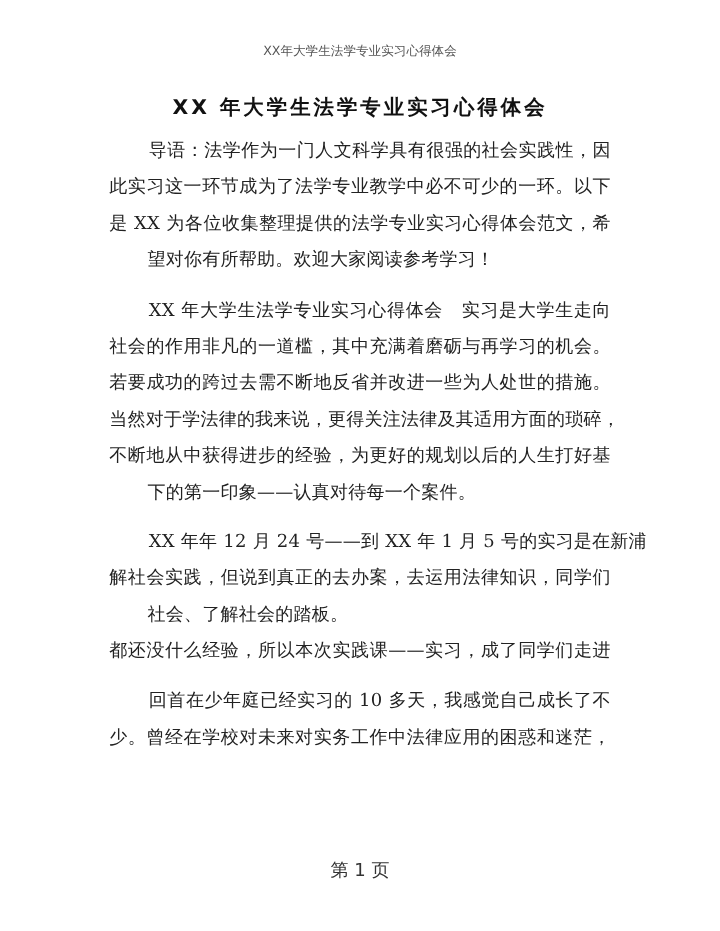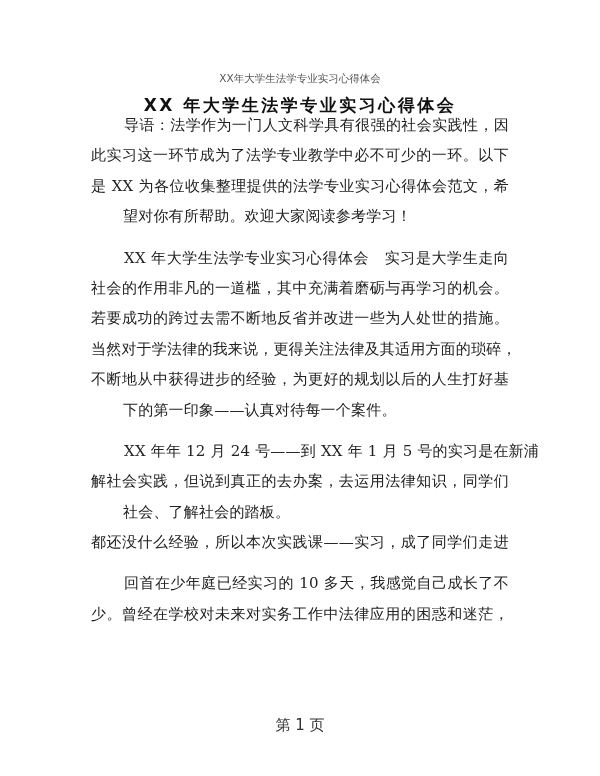--- a/index.html
+++ b/index.html
@@ -1,20 +1,20 @@
 <!DOCTYPE html>
 <html><head>
 <meta charset="utf-8">
 <style>
   html, body { margin: 0; padding: 0; background: #ffffff; }
   body { width: 600px; height: 776px; position: relative; overflow: hidden;
          font-family: "DejaVu Serif", "Liberation Serif", serif; color: #1a1a1a; }
   .page-header { position: absolute; top: 36px; left: 0; width: 600px; text-align: center;
-         font-family: "DejaVu Sans", "Liberation Sans", sans-serif; font-size: 10.5px; color: #555; letter-spacing: 0px; margin-top: 36px; }
-  .doc-title { position: absolute; top: 94px; left: 0; width: 600px; text-align: center;
+         font-family: "DejaVu Sans", "Liberation Sans", sans-serif; font-size: 10.5px; color: #555; letter-spacing: 0px; }
+  .doc-title { position: absolute; top: 78px; left: 0; width: 600px; text-align: center;
          font-family: "DejaVu Sans", "Liberation Sans", sans-serif; font-weight: bold; font-size: 17px; letter-spacing: 2.5px; color: #111; }
   .body-text { position: absolute; left: 91px; width: 418px; top: 110px; }
   .para { margin: 0 0 11px 0; }
   .line { display: block; height: 30.4px; line-height: 30.4px; font-size: 15px; white-space: nowrap;
           text-align: justify; text-align-last: justify; color: #222; letter-spacing: 0.2px; }
   .line.last { text-align-last: left; margin-left: 32px; }
   .line.indent { padding-left: 33px; }
   .page-footer { position: absolute; top: 716px; left: 0; width: 600px; text-align: center;
          font-family: "DejaVu Sans", "Liberation Sans", sans-serif; font-size: 15px; color: #333; }
 </style>

